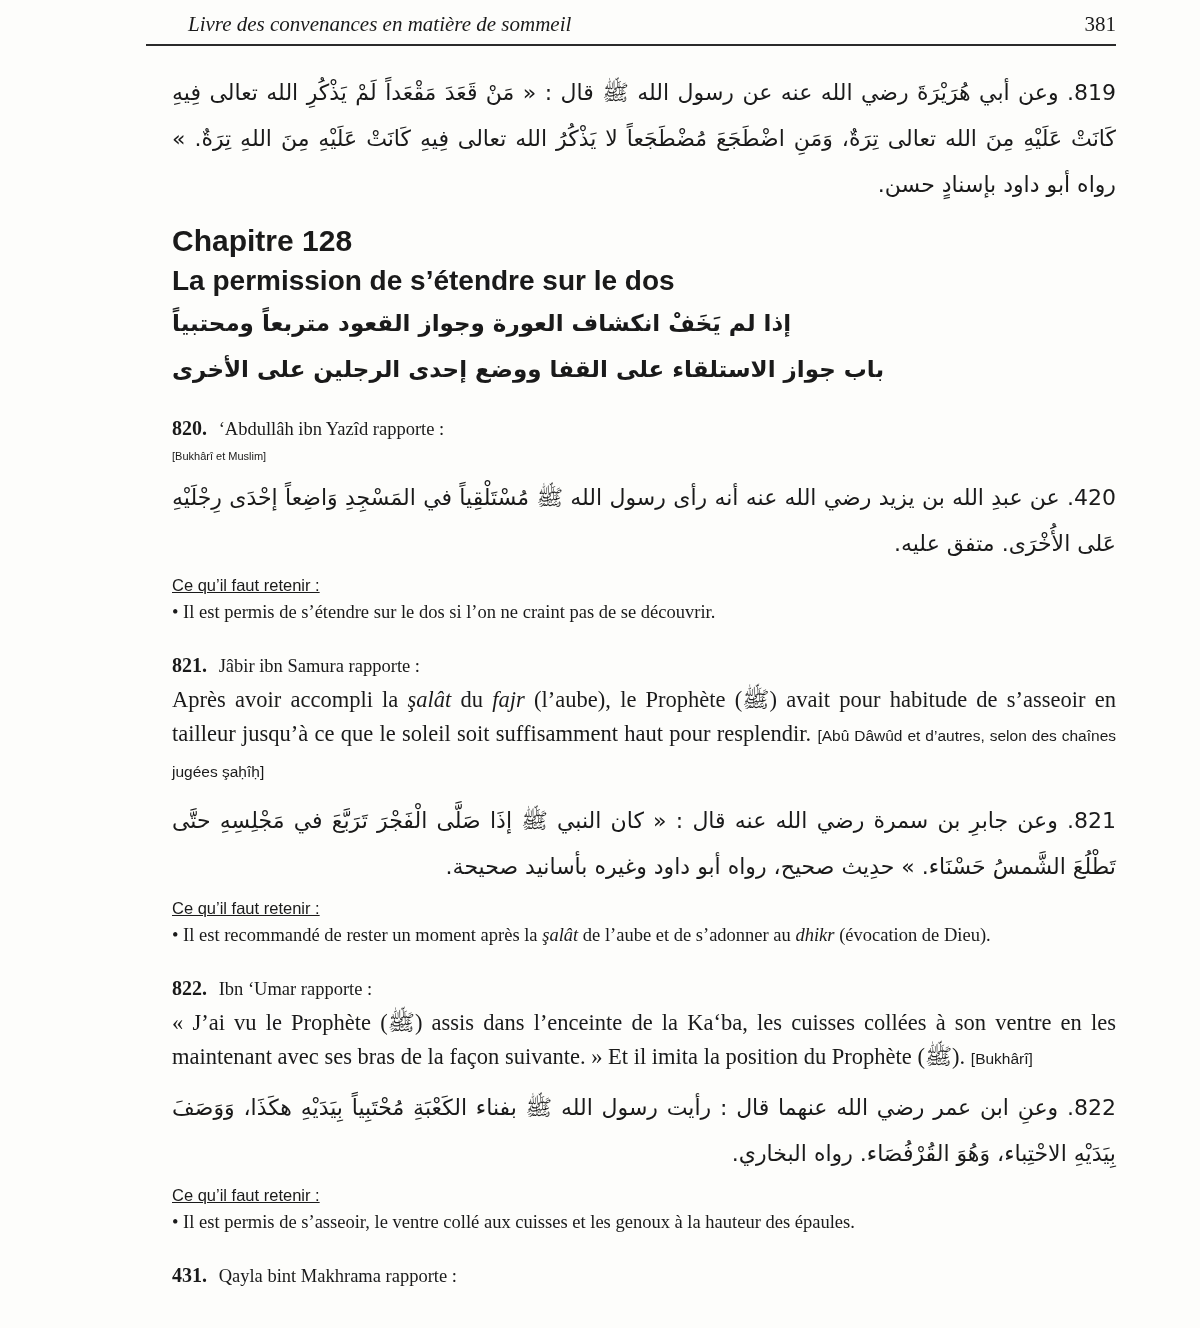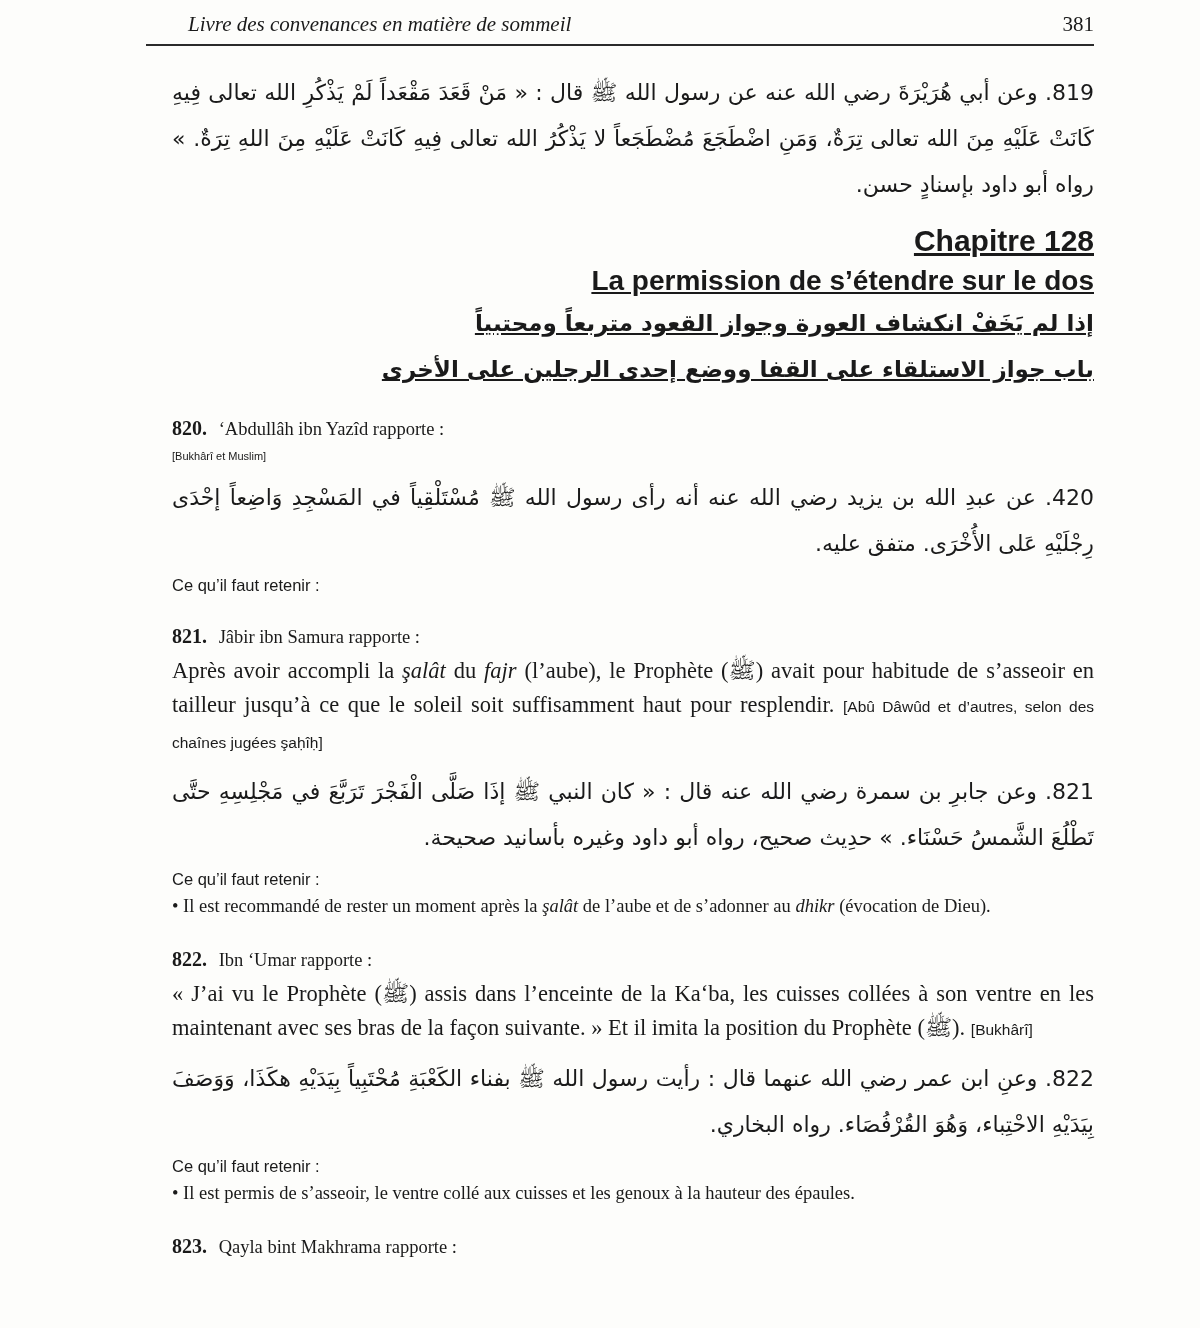--- a/index.html
+++ b/index.html
@@ -1,56 +1,56 @@
 <!DOCTYPE html>
 <html lang="fr"><head>
 <meta charset="utf-8">
 <style>
   html,body{margin:0;padding:0;}
   body{
     width:1200px;height:1328px;overflow:hidden;
     background:#fdfdfb;color:#1a1a1a;
     font-family:"Liberation Serif","DejaVu Serif",serif;
   }
-  .page{padding:12px 106px 0 172px;}
+  .page{padding:12px 84px 0 172px;}
 
   
   .hdr{display:flex;justify-content:space-between;align-items:flex-end;
        border-bottom:2px solid #2b2b2b;padding-bottom:7px;margin-left:-26px;}
   .hdr-title{font-style:italic;font-size:21px;margin-left:42px;
              font-family:"Liberation Serif","DejaVu Serif",serif;}
   .hdr-num{font-size:21px;}
 
   
   .ar{direction:rtl;unicode-bidi:embed;text-align:justify;
       font-family:"DejaVu Sans",sans-serif;}
   .ar-819{font-size:22px;line-height:46px;margin:24px 0 0;}
 
   
-  .chapter{text-align:right;margin-top:16px;text-decoration:underline;}
+  .chapter{text-align:left;margin-top:16px;}
   .ch-num{font-family:"Liberation Sans","DejaVu Sans",sans-serif;
           font-weight:bold;font-size:30px;line-height:34px;}
   .ch-fr{font-family:"Liberation Sans","DejaVu Sans",sans-serif;
          font-weight:bold;font-size:28px;line-height:31px;margin-top:7px;}
   .ch-ar{direction:rtl;font-family:"DejaVu Sans",sans-serif;font-weight:bold;
          font-size:23px;line-height:38px;margin-top:8px;}
 
   
   .hadith{margin-top:28px;}
   .h-head{font-family:Liberation Serif, serif;
           font-size:18.5px;line-height:24px;}
   .h-num{font-weight:bold;font-size:20px;margin-right:7px;}
   .h-body{font-size:22.5px;line-height:34px;text-align:justify;margin:5px 0 0;}
   .it{font-style:italic;}
   .src{font-family:"Liberation Sans","DejaVu Sans",sans-serif;font-size:15.5px;}
   .h-src{font-family:"Liberation Sans","DejaVu Sans",sans-serif;
          font-size:11px;margin-top:5px;line-height:20px;}
   .h-ar{font-size:22px;line-height:46px;margin:9px 0 0;}
   .ret{font-family:"Liberation Sans","DejaVu Sans",sans-serif;
-       font-size:16.5px;line-height:21px;margin-top:8px;}
+       font-size:16.5px;line-height:21px;margin-top:8px;text-decoration:underline;}
   .ret-b{font-size:18.5px;line-height:25px;margin-top:4px;}
   .ret-b::before{content:"\2022\00a0 ";}
 </style>
 </head>
 <body>
 
 <div class="page">
 
   <div class="hdr">
     <span class="hdr-title">Livre des convenances en matière de sommeil</span>
@@ -67,20 +67,21 @@
   </div>
 
   <section class="hadith">
     <div class="h-head">
       <span class="h-num">820.</span>
       <span>‘Abdullâh ibn Yazîd rapporte :</span>
     </div>
     <div class="h-src">[Bukhârî et Muslim]</div>
     <p class="ar h-ar">420. عن عبدِ الله بن يزيد رضي الله عنه أنه رأى رسول الله ﷺ مُسْتَلْقِياً في المَسْجِدِ وَاضِعاً إحْدَى رِجْلَيْهِ عَلى الأُخْرَى. متفق عليه.</p>
     <div class="ret">Ce qu’il faut retenir :</div>
+    <div class="ret-b"><span>Il est permis de s’étendre sur le dos si l’on ne craint pas de se découvrir.</span></div>
   </section>
 
   <section class="hadith">
     <div class="h-head">
       <span class="h-num">821.</span>
       <span>Jâbir ibn Samura rapporte :</span>
     </div>
     <p class="h-body"><span>Après avoir accompli la </span><span class="it">şalât</span><span> du </span><span class="it">fajr</span><span> (l’aube), le Prophète (ﷺ) avait pour habitude de s’asseoir en tailleur jusqu’à ce que le soleil soit suffisamment haut pour resplendir. </span><span class="src">[Abû Dâwûd et d’autres, selon des chaînes jugées şaḥîḥ]</span></p>
     <p class="ar h-ar">821. وعن جابرِ بن سمرة رضي الله عنه قال : « كان النبي ﷺ إذَا صَلَّى الْفَجْرَ تَرَبَّعَ في مَجْلِسِهِ حتَّى تَطْلُعَ الشَّمسُ حَسْنَاء. » حدِيث صحيح، رواه أبو داود وغيره بأسانيد صحيحة.</p>
     <div class="ret">Ce qu’il faut retenir :</div>
@@ -93,19 +94,19 @@
       <span>Ibn ‘Umar rapporte :</span>
     </div>
     <p class="h-body"><span>« J’ai vu le Prophète (ﷺ) assis dans l’enceinte de la Ka‘ba, les cuisses collées à son ventre en les maintenant avec ses bras de la façon suivante. » Et il imita la position du Prophète (ﷺ). </span><span class="src">[Bukhârî]</span></p>
     <p class="ar h-ar">822. وعنِ ابن عمر رضي الله عنهما قال : رأيت رسول الله ﷺ بفناء الكَعْبَةِ مُحْتَبِياً بِيَدَيْهِ هكَذَا، وَوَصَفَ بِيَدَيْهِ الاحْتِباء، وَهُوَ القُرْفُصَاء. رواه البخاري.</p>
     <div class="ret">Ce qu’il faut retenir :</div>
     <div class="ret-b"><span>Il est permis de s’asseoir, le ventre collé aux cuisses et les genoux à la hauteur des épaules.</span></div>
   </section>
 
   <section class="hadith">
     <div class="h-head">
-      <span class="h-num">823.</span>
+      <span class="h-num">431.</span>
       <span>Qayla bint Makhrama rapporte :</span>
     </div>
 
   </section>
 
 </div>
 
 </body></html>

